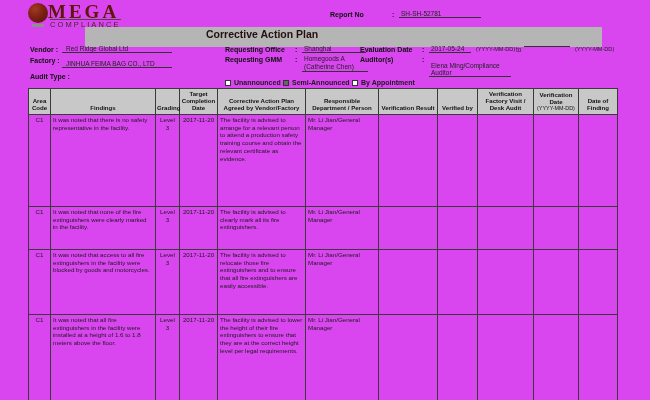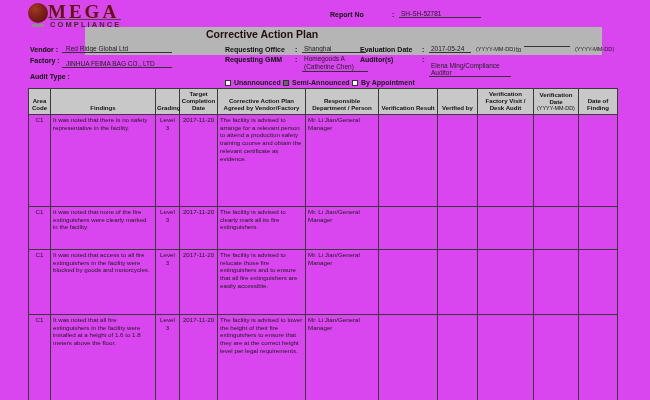--- a/index.html
+++ b/index.html
@@ -8,32 +8,32 @@
   #page { position:relative; width:650px; height:400px; background:#d946ef; overflow:hidden; }
 
   
   .logo { position:absolute; left:28px; top:2px; width:120px; height:26px; }
   .sphere { position:absolute; left:0; top:1px; width:20px; height:20px; border-radius:50%;
             background:radial-gradient(circle at 35% 30%, #a23a24 0%, #7c2113 45%, #55100a 100%); }
   .sphere-base { position:absolute; left:4px; top:22px; width:12px; height:3px; background:#8f8f8f; border-radius:1px; }
   .brand-top { position:absolute; left:20px; top:-1px; font-family:"Liberation Serif","DejaVu Serif",serif;
                font-size:19px; letter-spacing:3px; color:#5e170d; font-weight:bold; }
   .brand-bottom { position:absolute; left:22px; top:17px; font-size:7.5px; letter-spacing:2.1px; color:#3c2a26;
-                  font-weight:bold; border-top:1px solid #55433f; padding-top:0px; }
+                  font-weight:normal; border-top:1px solid #55433f; padding-top:0px; }
 
   
   .lbl { font-weight:bold; font-size:7px; color:#111; }
   .val { font-size:6.5px; color:#222; }
   .u { border-bottom:1px solid #333; }
   .report-label { position:absolute; left:330px; top:11px; }
   .report-colon { position:absolute; left:392px; top:11px; font-size:7px; font-weight:bold; }
   .report-value { position:absolute; left:399px; top:10px; width:82px; padding-left:2px; }
 
   
-  .title-bar { position:absolute; left:85px; top:27px; width:517px; height:28px; background:#b5b5b5; }
+  .title-bar { position:absolute; left:85px; top:27px; width:517px; height:20px; background:#b5b5b5; }
   .title-text { position:absolute; left:121px; top:1px; font-size:10.5px; font-weight:bold; color:#241010; }
 
   
   .abs { position:absolute; }
   .blank-line { display:inline-block; border-bottom:1px solid #333; height:7px; }
 
   
   .cb { display:inline-block; width:6px; height:6px; border:1px solid #333; vertical-align:middle; position:relative; background:#fff; }
   .cb.checked::after { content:""; position:absolute; left:0px; top:0px; width:4px; height:4px; background:#666; }
   .cb-label { font-weight:bold; font-size:7px; margin-left:3px; vertical-align:middle; }

